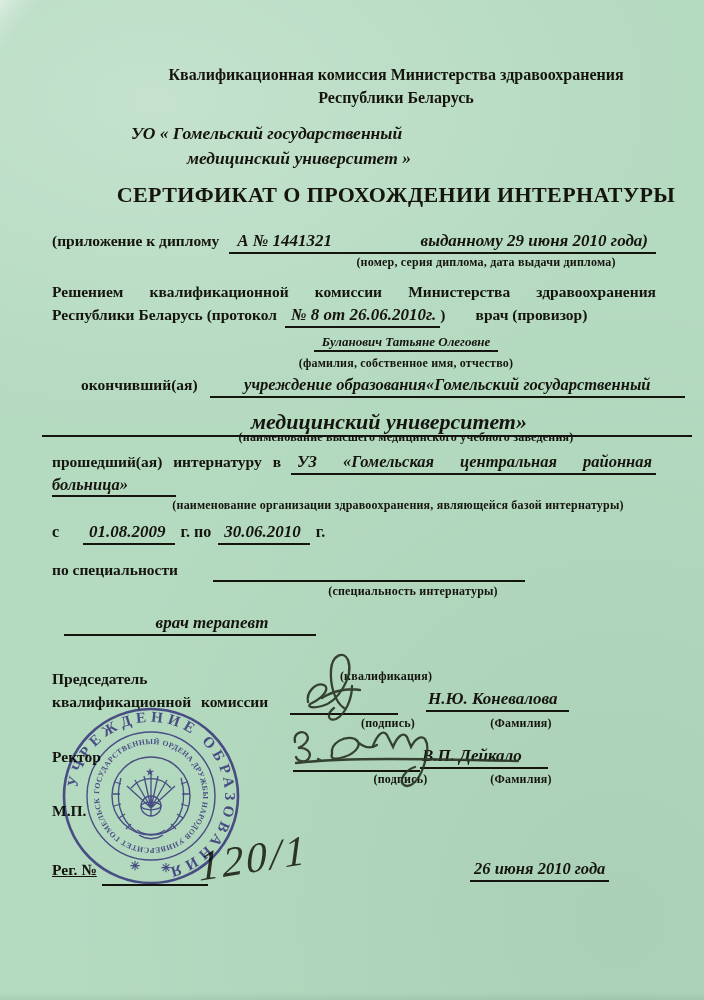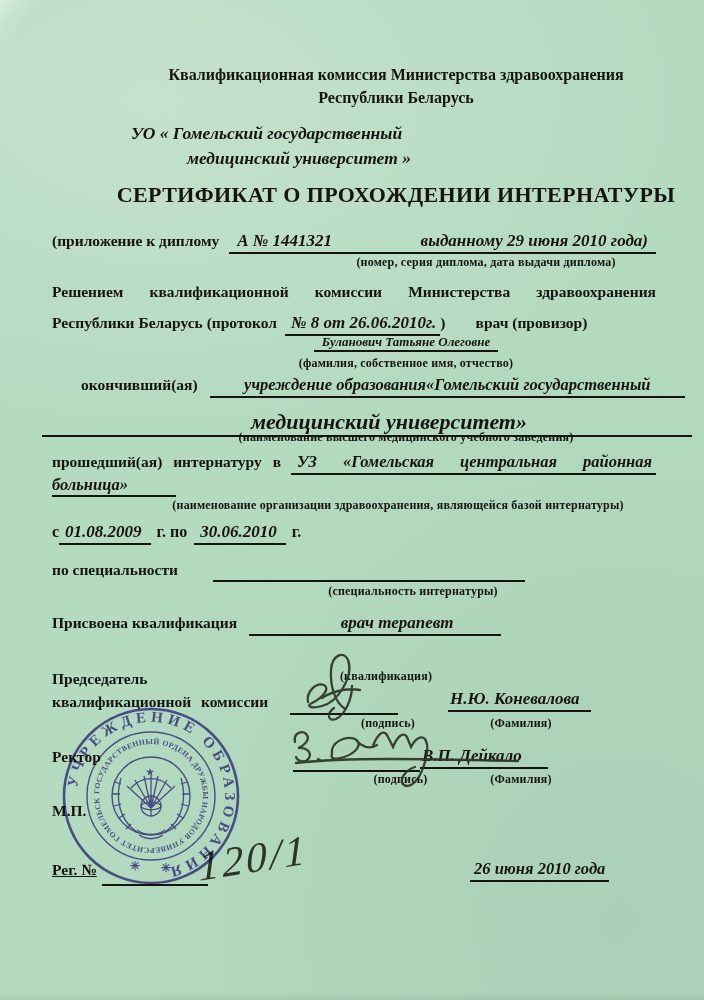--- a/index.html
+++ b/index.html
@@ -59,21 +59,21 @@
     <span class="fill">
       <span class="it big">А № 1441321</span>
       <span class="it big">выданному 29 июня 2010 года)</span>
     </span>
   </div>
   <div class="t cap ctr" style="left:292px;top:256px;width:300px;">(номер, серия диплома, дата выдачи диплома)</div>
 
   <div class="t fs15 just" style="left:52px;top:283px;width:604px;">Решением квалификационной комиссии Министерства здравоохранения</div>
   <div class="row fs15" style="left:52px;top:305px;">
     <span>Республики Беларусь (протокол</span>
-    <span class="ud it big" style="margin-left:8px;padding:0 4px 1px 6px;margin-top:8px;">№ 8 от 26.06.2010г.</span>
+    <span class="ud it big" style="margin-left:8px;padding:0 4px 1px 6px;">№ 8 от 26.06.2010г.</span>
     <span>)</span>
     <span style="margin-left:30px;">врач (провизор)</span>
   </div>
 
   <div class="t ctr" style="left:20px;top:332px;width:684px;">
     <span class="ud it" style="font-size:13px;padding:0 8px 1px 8px;">Буланович Татьяне Олеговне</span>
   </div>
   <div class="t cap ctr" style="left:20px;top:357px;width:684px;">(фамилия, собственное имя, отчество)</div>
 
   <div class="row fs15" style="left:52px;top:376px;width:604px;margin-left:29px;">
@@ -87,40 +87,39 @@
     <span class="ws">прошедший(ая) интернатуру в</span>
     <span class="fillj it" style="font-size:16.5px;">УЗ «Гомельская центральная районная</span>
   </div>
   <div class="t" style="left:52px;top:476px;">
     <span class="ud it" style="font-size:16.5px;padding:0 48px 1px 0;">больница»</span>
   </div>
   <div class="t cap ctr" style="left:12px;top:499px;width:684px;">(наименование организации здравоохранения, являющейся базой интернатуры)</div>
 
   <div class="row fs16" style="left:52px;top:522px;">
     <span>с</span>
-    <span class="ud it big" style="margin-left:0;padding:0 9px 1px 6px;">01.08.2009</span>
+    <span class="ud it big" style="margin-left:24px;padding:0 9px 1px 6px;">01.08.2009</span>
     <span style="margin-left:6px;">г. по</span>
     <span class="ud it big" style="margin-left:7px;padding:0 9px 1px 6px;">30.06.2010</span>
     <span style="margin-left:6px;">г.</span>
   </div>
 
   <div class="t fs15" style="left:52px;top:561px;">по специальности</div>
   <div class="uline" style="left:213px;top:561px;width:312px;height:19px;text-align:center;"></div>
   <div class="t cap ctr" style="left:213px;top:585px;width:312px;">(специальность интернатуры)</div>
 
   <div class="row fs15" style="left:52px;top:613px;">
-    <span>Присвоена квалификация</span>
     <span class="ud it big ctr" style="display:inline-block;width:208px;margin-left:12px;">врач терапевт</span>
   </div>
   <div class="t cap ctr" style="left:238px;top:670px;width:208px;">(квалификация)</div>
 
   <div class="t fs15" style="left:52px;top:670px;">Председатель</div>
   <div class="t fs15" style="left:52px;top:693px;word-spacing:6px;">квалификационной комиссии</div>
   <div class="uline" style="left:290px;top:694px;width:108px;height:19px;"></div>
-  <div class="t" style="left:426px;top:689px;margin-left:22px;">
+  <div class="t" style="left:426px;top:689px;">
     <span class="ud it big" style="padding:0 12px 2px 2px;">Н.Ю. Коневалова</span>
   </div>
   <div class="t cap ctr" style="left:290px;top:717px;width:108px;">(подпись)</div>
   <div class="t cap ctr" style="left:412px;top:717px;width:130px;">(Фамилия)</div>
 
   <div class="t fs15" style="left:52px;top:748px;">Ректор</div>
   <div class="uline" style="left:293px;top:751px;width:127px;height:19px;"></div>
   <div class="t" style="left:420px;top:746px;">
     <span class="ud it big" style="padding:0 26px 2px 2px;">В.П. Дейкало</span>
   </div>

